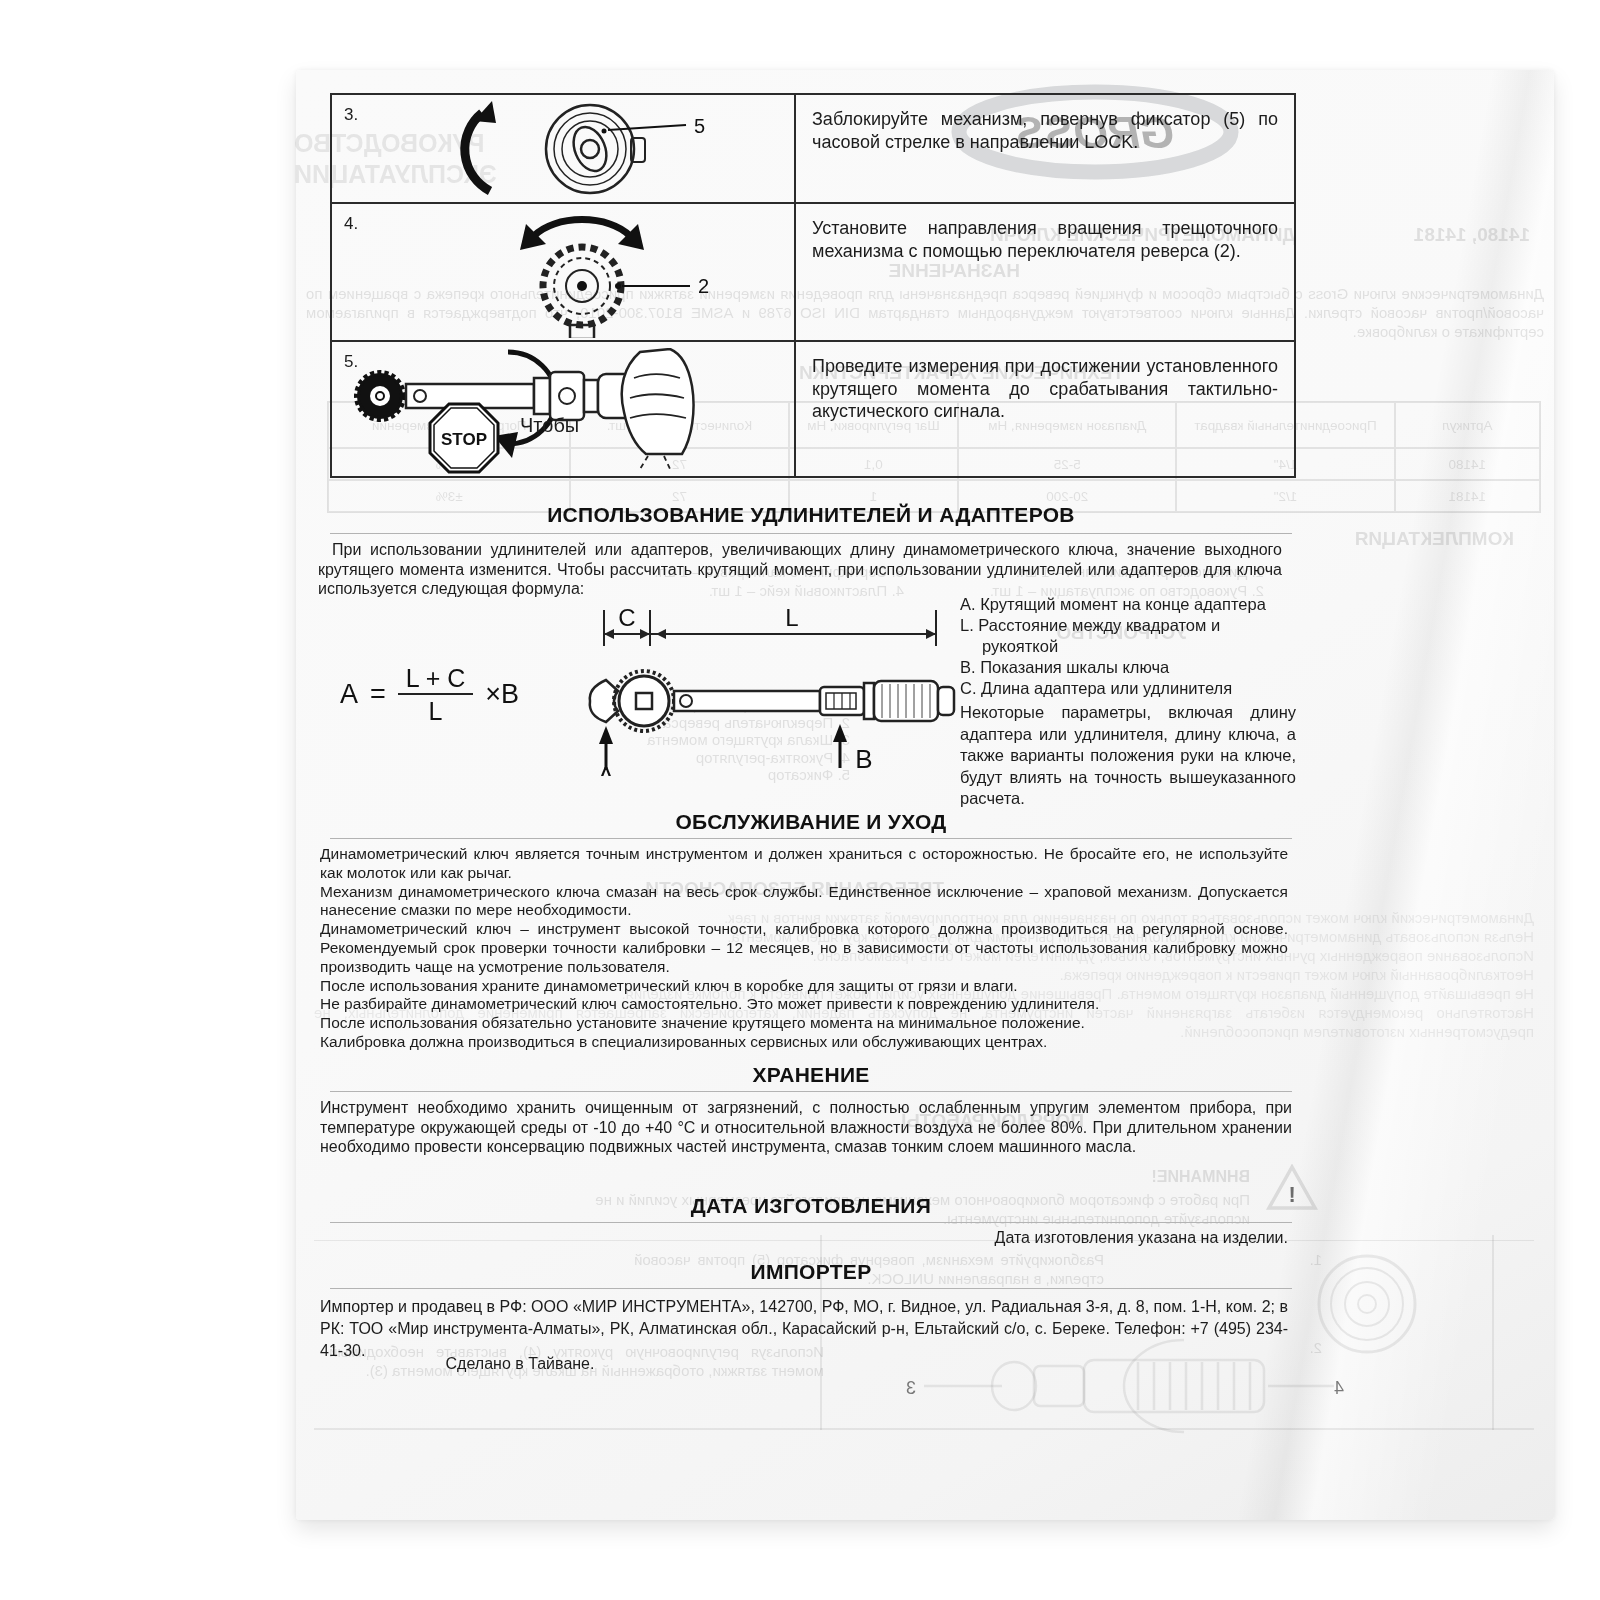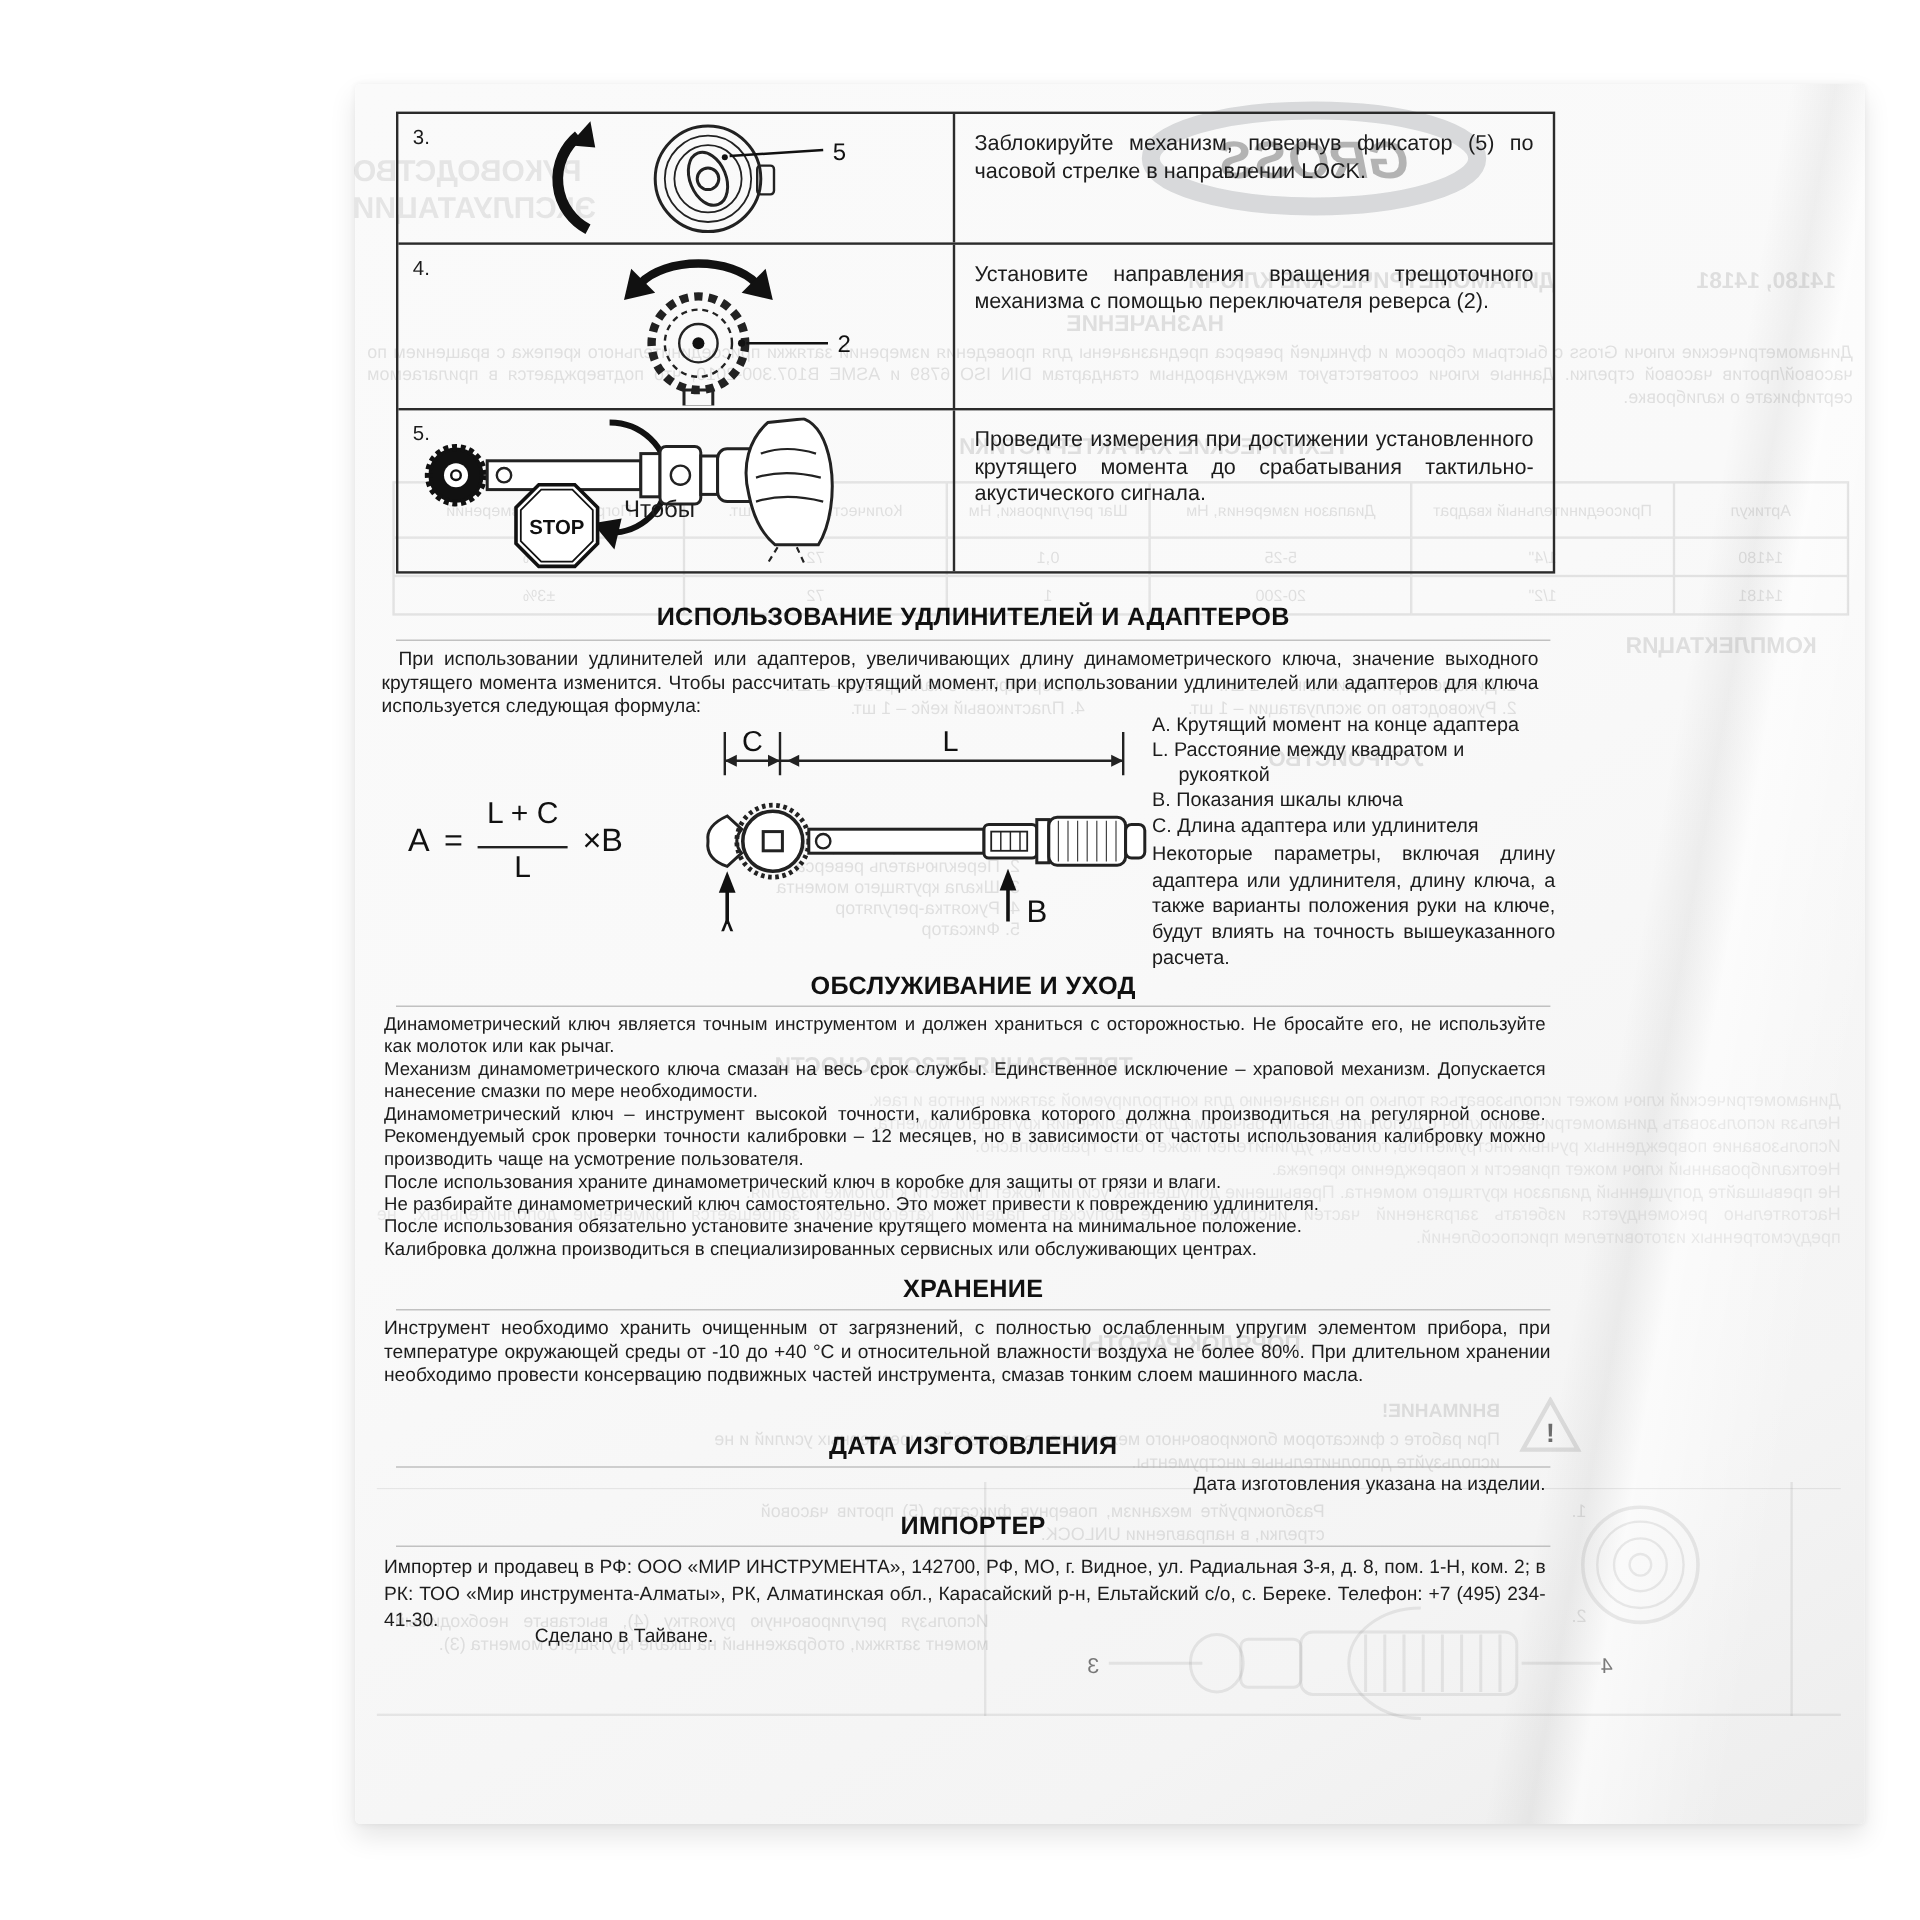--- a/index.html
+++ b/index.html
@@ -21,21 +21,21 @@
   .tcell-r{flex:1;padding:13px 16px 0 16px;font-size:18px;line-height:22.5px;text-align:justify;}
   .stepnum{position:absolute;left:12px;top:10px;font-size:17px;}
   .r3{height:107px;} .r4{height:136px;} .r5{height:134px;}
   .click-label{position:absolute;font-size:20px;}
   .section-h{position:absolute;left:34px;width:962px;text-align:center;font-weight:bold;font-size:21px;letter-spacing:.3px;color:#111;}
   .rule{position:absolute;left:34px;width:962px;height:1px;background:#b3b3b3;}
   .para{position:absolute;text-align:justify;font-size:16px;line-height:19.5px;}
   .maint p{margin:0;text-align:justify;font-size:15.5px;line-height:18.8px;}
   .formula{position:absolute;display:flex;align-items:center;gap:12px;font-size:27px;color:#111;}
   .frac{display:inline-block;text-align:center;font-size:25px;line-height:1.15;}
-  .frac .num{display:block;border-bottom:2px solid #222;padding:0 8px 12px 8px;}
+  .frac .num{display:block;border-bottom:2px solid #222;padding:0 8px 0 8px;}
   .frac .den{display:block;padding-top:2px;}
   .legend{position:absolute;font-size:16.5px;line-height:21px;}
   .legend div{padding-left:22px;text-indent:-22px;}
   .note{position:absolute;font-size:16.5px;line-height:21.5px;text-align:justify;}
   svg text{font-family:"Liberation Sans","DejaVu Sans",sans-serif;fill:#111;}
   
   .ghost{position:absolute;inset:0;z-index:1;transform:scaleX(-1);pointer-events:none;color:rgba(45,45,45,.12);}
   .ghead{font-weight:bold;font-size:19px;color:rgba(45,45,45,.13);}
   .gtxt{font-size:15px;line-height:19px;}
   .gfaint{color:rgba(45,45,45,.085);}

